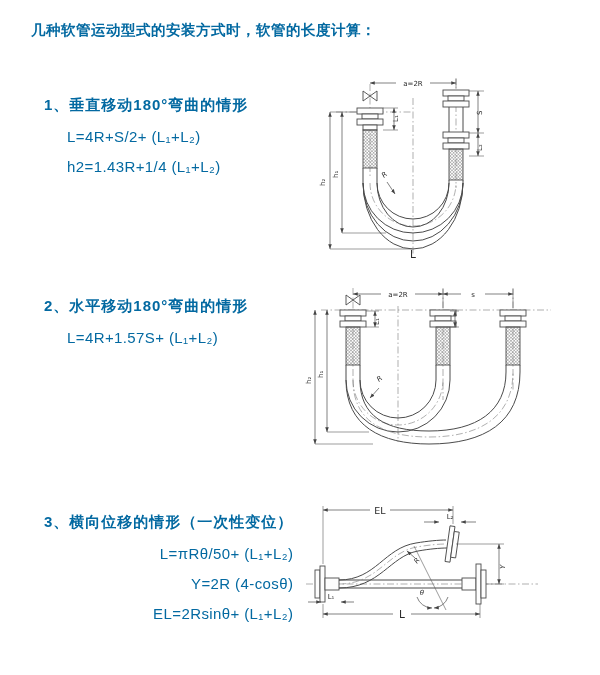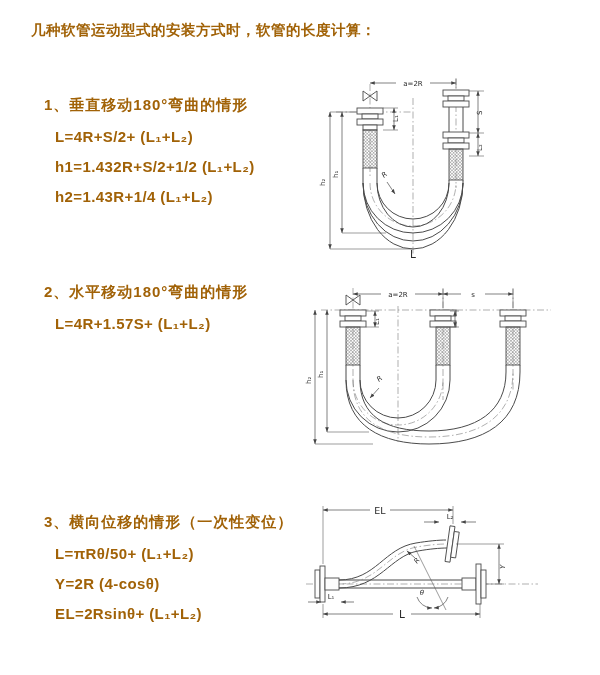--- a/index.html
+++ b/index.html
@@ -1,43 +1,42 @@
 <!DOCTYPE html>
 <html><head>
 <meta charset="utf-8">
 <style>
   html,body{margin:0;padding:0;background:#ffffff;}
   .page{position:relative;width:600px;height:675px;background:#ffffff;overflow:hidden;
-        font-family:"Liberation Sans",sans-serif;color:#a16207;}
+        font-family:"Liberation Sans",sans-serif;color:#0369a1;}
   .title{position:absolute;left:31px;top:21px;font-size:14.5px;font-weight:600;letter-spacing:.5px;}
   .section{position:absolute;left:44px;}
-  .s1{top:96px;} .s2{top:283px;} .s3{top:513px;}
+  .s1{top:96px;} .s2{top:297px;} .s3{top:513px;text-align:right;}
   .heading{font-size:15px;font-weight:600;letter-spacing:1px;}
-  .formula{font-size:15px;font-weight:700;margin-top:13px;margin-left:11px;letter-spacing:.4px;}
+  .formula{font-size:15px;font-weight:400;margin-top:13px;margin-left:23px;letter-spacing:.4px;}
   svg.diagram{position:absolute;}
   .d1{left:308px;top:68px;} .d2{left:303px;top:280px;} .d3{left:298px;top:498px;}
   svg text{font-family:"DejaVu Sans",sans-serif;fill:#2a2a2a;}
   .ln{fill:none;stroke:#4b4b4b;stroke-width:1;}
   .fl{fill:#fdfdfd;stroke:#4b4b4b;stroke-width:.9;}
   .thin{stroke:#5a5a5a;stroke-width:.6;fill:none;}
   .dim{stroke:#4a4a4a;stroke-width:.7;fill:none;}
   .cl{stroke:#7a7a7a;stroke-width:.6;fill:none;stroke-dasharray:7 2.5 1.5 2.5;}
   .lab{font-size:7px;} .iti{font-style:italic;}
 </style>
 </head>
 <body>
 
 <div class="page">
 
   <div class="title">几种软管运动型式的安装方式时，软管的长度计算：</div>
 
   <div class="section s1">
     <div class="heading">1、垂直移动180°弯曲的情形</div>
     <div class="formula">L=4R+S/2+ (L₁+L₂)</div>
-    <div class="formula">h1=1.432R+S/2+1/2 (L₁+L₂)</div>
     <div class="formula">h2=1.43R+1/4 (L₁+L₂)</div>
   </div>
 
   <svg class="diagram d1" width="282" height="192" viewBox="0 0 282 192">
     <defs>
       <marker id="d1a" viewBox="0 0 10 10" refX="8.5" refY="5" markerWidth="8" markerHeight="8" orient="auto-start-reverse">
         <path d="M0,1.8 L8.5,5 L0,8.2 Z" fill="#444"></path>
       </marker>
       <pattern id="d1b" width="3.2" height="3.2" patternUnits="userSpaceOnUse">
         <path d="M0,3.2 L3.2,0 M0,0 L3.2,3.2" stroke="#8a8a8a" stroke-width="0.55"></path>

